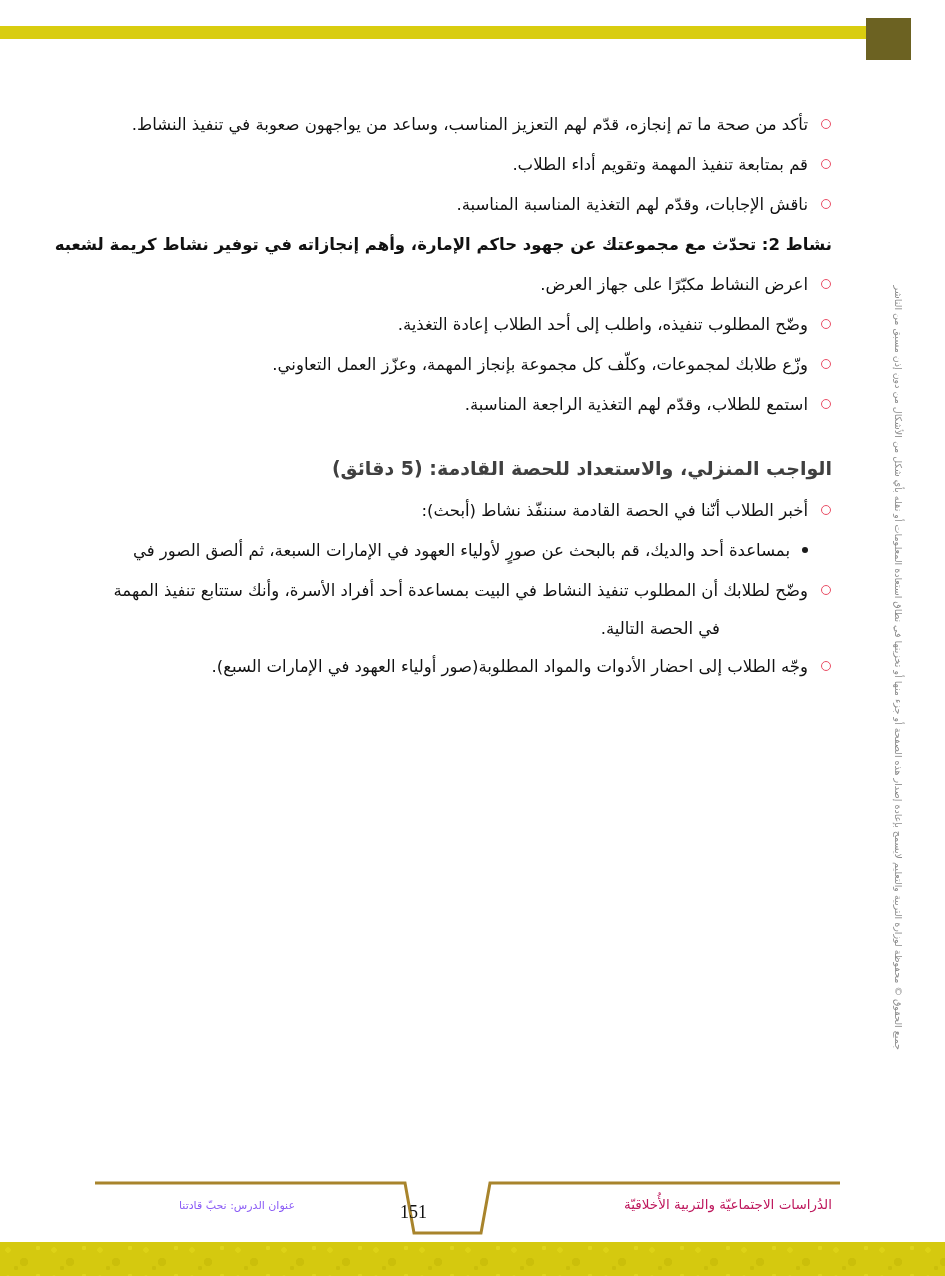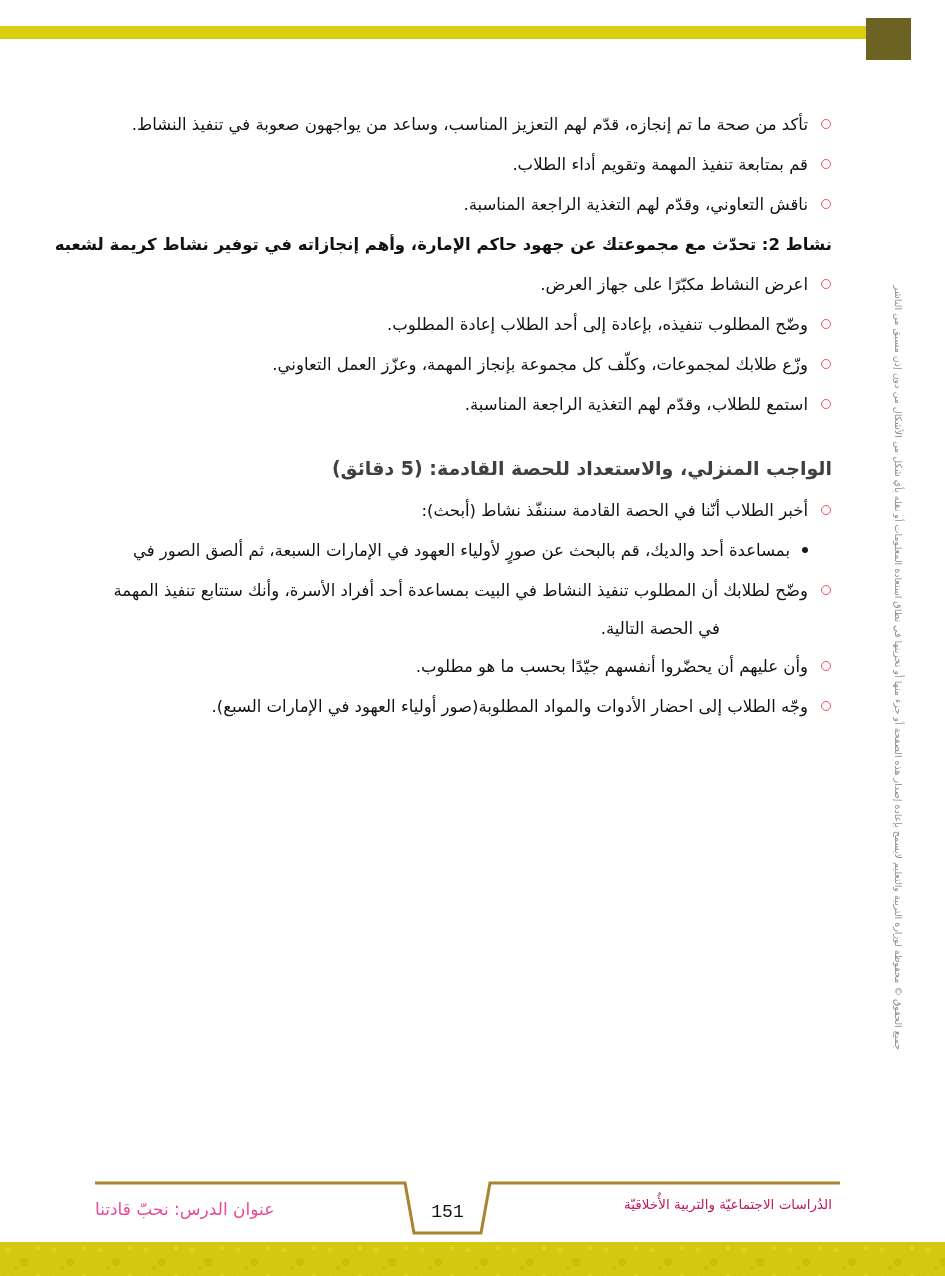--- a/index.html
+++ b/index.html
@@ -27,24 +27,24 @@
   .gold-head{height:44px;margin-top:22px;display:flex;align-items:center;font-weight:bold;
              font-size:19px;color:#404040;white-space:nowrap;}
 
   
   .copyright{left:904px;top:298px;width:752px;height:16px;transform:rotate(90deg);
              transform-origin:0 0;direction:rtl;text-align:right;font-size:9.5px;
              color:#8c8c8c;white-space:nowrap;}
 
   
   .footer-line-svg{left:95px;top:1181px;}
-  .page-num{left:400px;top:1202px;width:95px;text-align:center;font-family:Liberation Mono, monospace;
+  .page-num{left:400px;top:1202px;width:95px;text-align:left;font-family:Liberation Serif, serif;
             font-size:18px;color:#111;}
-  .footer-left{left:95px;top:1199px;width:200px;direction:rtl;text-align:left;
-               font-size:17px;color:#ec4899;white-space:nowrap;}
+  .footer-left{left:95px;top:1199px;width:200px;direction:rtl;text-align:right;
+               font-size:11px;color:#8b5cf6;white-space:nowrap;}
   .footer-right{right:113px;top:1196px;direction:rtl;font-size:13.5px;color:#be185d;
                 white-space:nowrap;margin-left:36px;}
 
   
   .bottom-band{left:0;top:1242px;width:945px;height:34px;background-color:#d5c90f;
     background-image:
       radial-gradient(circle at 8px 8px,  #ddd216 2.5px, rgba(0,0,0,0) 3px),
       radial-gradient(circle at 24px 20px,#cbbf0a 4px,  rgba(0,0,0,0) 4.5px),
       radial-gradient(circle at 38px 6px, #e0d51a 2px,  rgba(0,0,0,0) 2.4px),
       radial-gradient(circle at 16px 26px,#cbbf0a 2px,  rgba(0,0,0,0) 2.4px);
@@ -61,32 +61,32 @@
   <div class="row">
     <span class="rb"></span>
     <span class="t">تأكد من صحة ما تم إنجازه، قدّم لهم التعزيز المناسب، وساعد من يواجهون صعوبة في تنفيذ النشاط.</span>
   </div>
   <div class="row">
     <span class="rb"></span>
     <span class="t">قم بمتابعة تنفيذ المهمة وتقويم أداء الطلاب.</span>
   </div>
   <div class="row">
     <span class="rb"></span>
-    <span class="t">ناقش التعاوني، وقدّم لهم التغذية الراجعة المناسبة.</span>
+    <span class="t">ناقش الإجابات، وقدّم لهم التغذية المناسبة المناسبة.</span>
   </div>
 
   <div class="bold-head">نشاط 2: تحدّث مع مجموعتك عن جهود حاكم الإمارة، وأهم إنجازاته في توفير نشاط كريمة لشعبه</div>
 
   <div class="row">
     <span class="rb"></span>
     <span class="t">اعرض النشاط مكبّرًا على جهاز العرض.</span>
   </div>
   <div class="row">
     <span class="rb"></span>
-    <span class="t">وضّح المطلوب تنفيذه، بإعادة إلى أحد الطلاب إعادة المطلوب.</span>
+    <span class="t">وضّح المطلوب تنفيذه، واطلب إلى أحد الطلاب إعادة التغذية.</span>
   </div>
   <div class="row">
     <span class="rb"></span>
     <span class="t">وزّع طلابك لمجموعات، وكلّف كل مجموعة بإنجاز المهمة، وعزّز العمل التعاوني.</span>
   </div>
   <div class="row">
     <span class="rb"></span>
     <span class="t">استمع للطلاب، وقدّم لهم التغذية الراجعة المناسبة.</span>
   </div>
 
@@ -103,24 +103,20 @@
   </div>
 
   <div class="row">
     <span class="rb"></span>
     <span class="t">وضّح لطلابك أن المطلوب تنفيذ النشاط في البيت بمساعدة أحد أفراد الأسرة، وأنك ستتابع تنفيذ المهمة</span>
   </div>
   <div class="cont ind-2">في الحصة التالية.</div>
 
   <div class="row">
     <span class="rb"></span>
-    <span class="t">وأن عليهم أن يحضّروا أنفسهم جيّدًا بحسب ما هو مطلوب.</span>
-  </div>
-  <div class="row">
-    <span class="rb"></span>
     <span class="t">وجّه الطلاب إلى احضار الأدوات والمواد المطلوبة(صور أولياء العهود في الإمارات السبع).</span>
   </div>
 </div>
 
 <div class="abs copyright">جميع الحقوق © محفوظة لوزارة التربية والتعليم لايسمح بإعادة إصدار هذه الصفحة أو جزء منها أو تخزينها في نطاق استعادة المعلومات أو نقله بأي شكل من الأشكال من دون إذن مسبق من الناشر</div>
 
 <svg class="abs footer-line-svg" width="750" height="58" viewBox="0 0 750 58">
   <path d="M0 2 H310 L319 52 H386 L395 2 H745" fill="none" stroke="#a8842c" stroke-width="3"></path>
 </svg>
 <div class="abs page-num">151</div>

